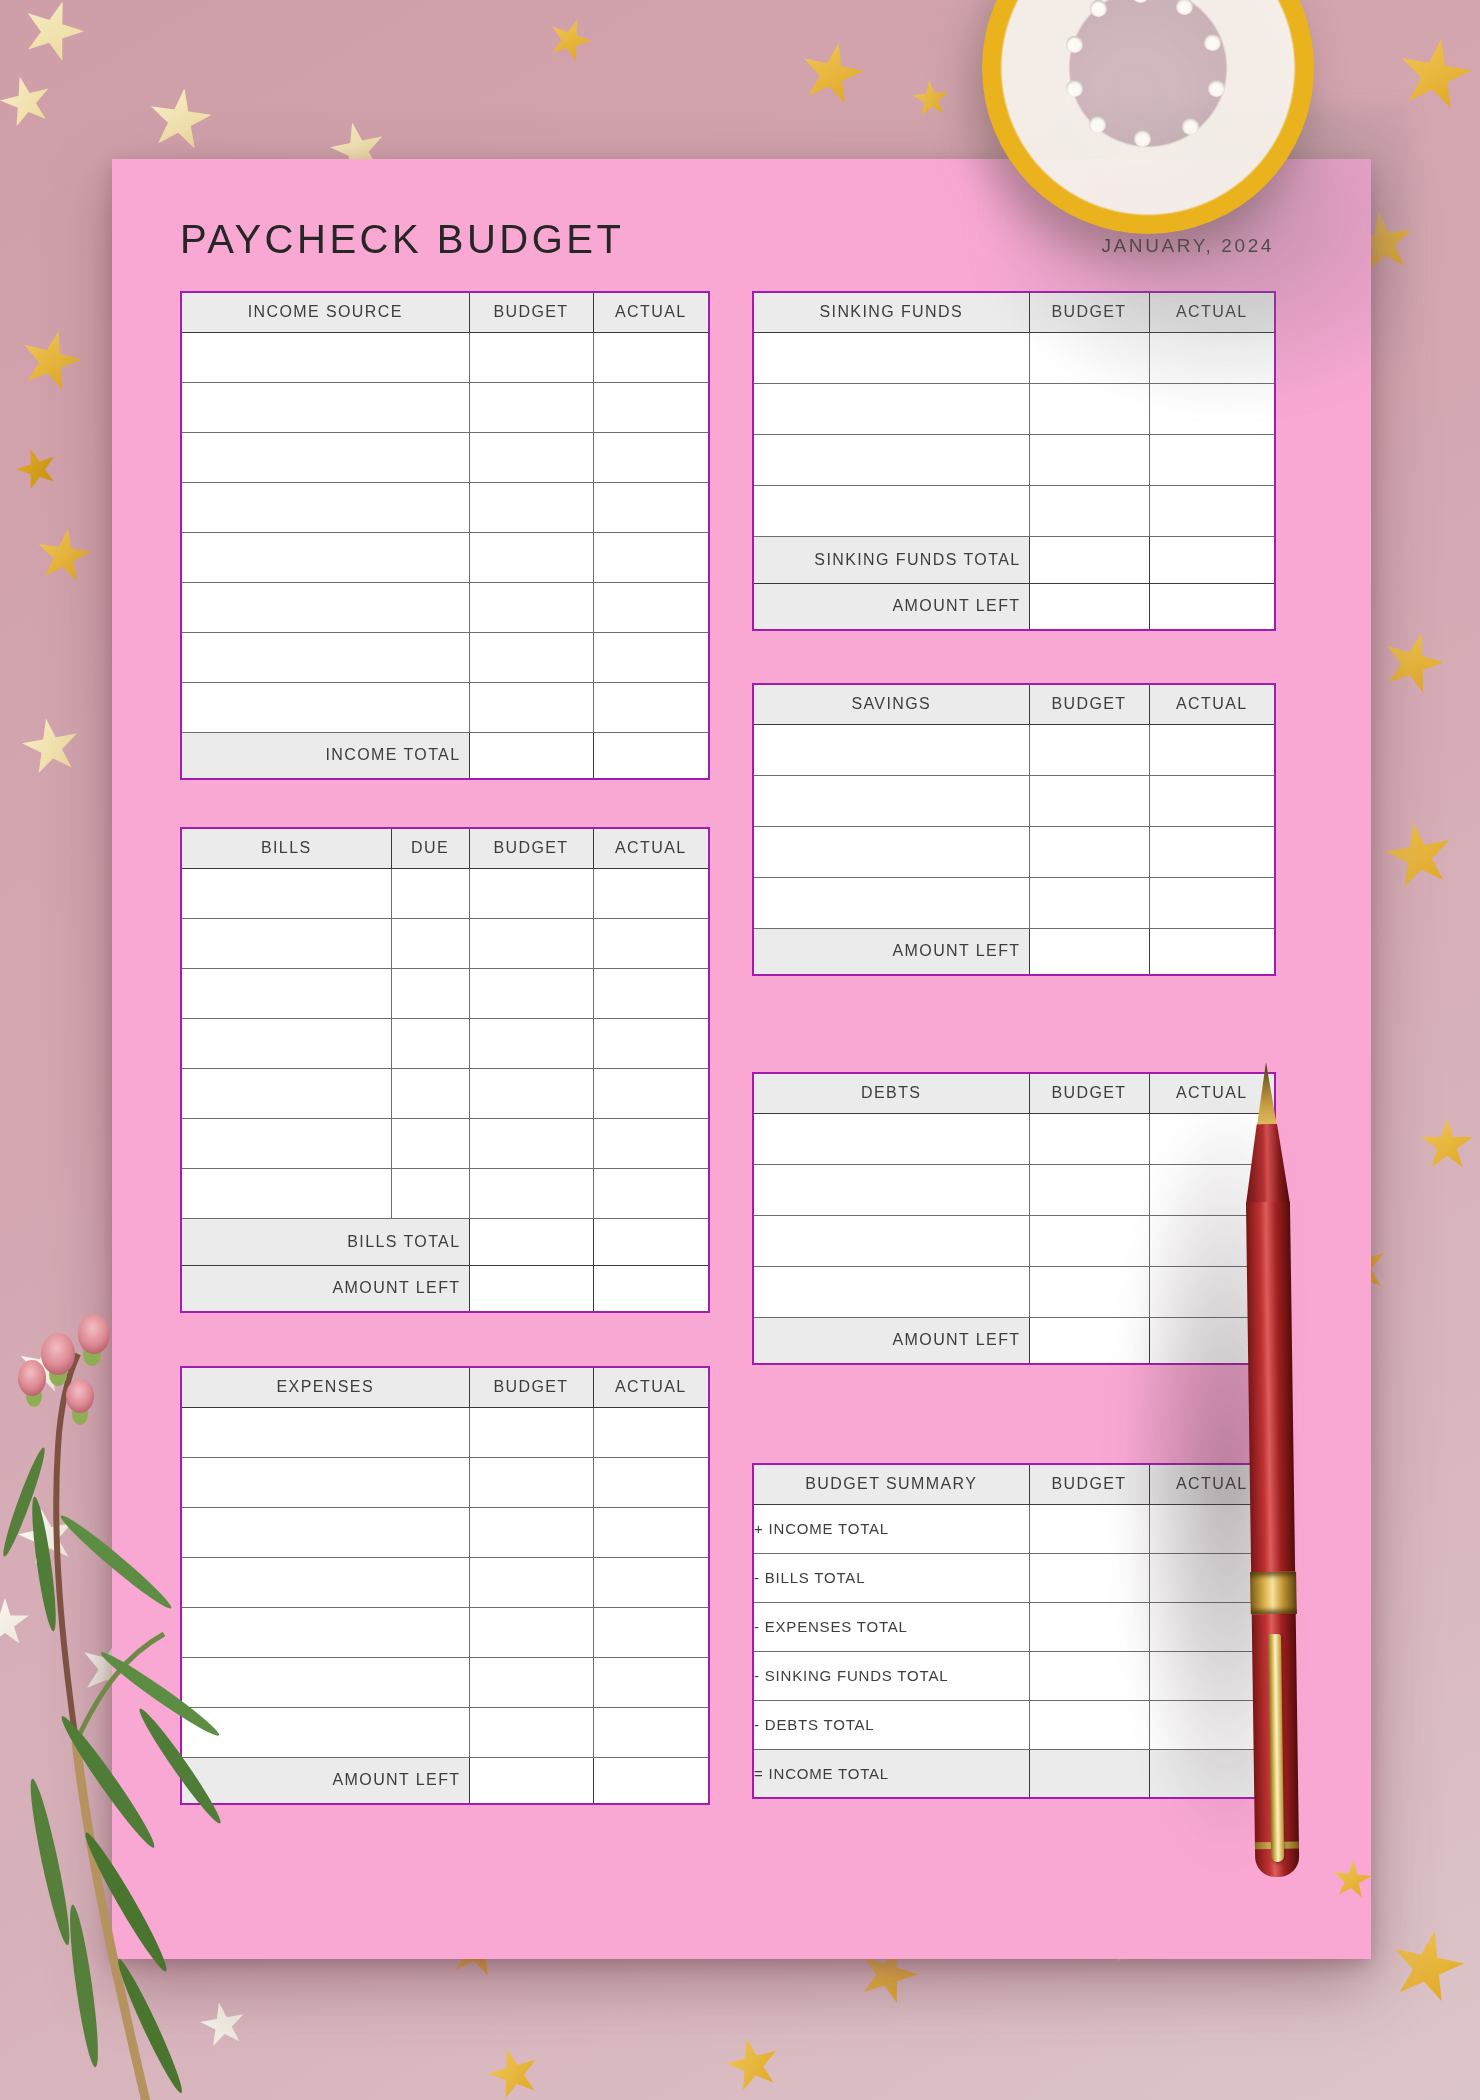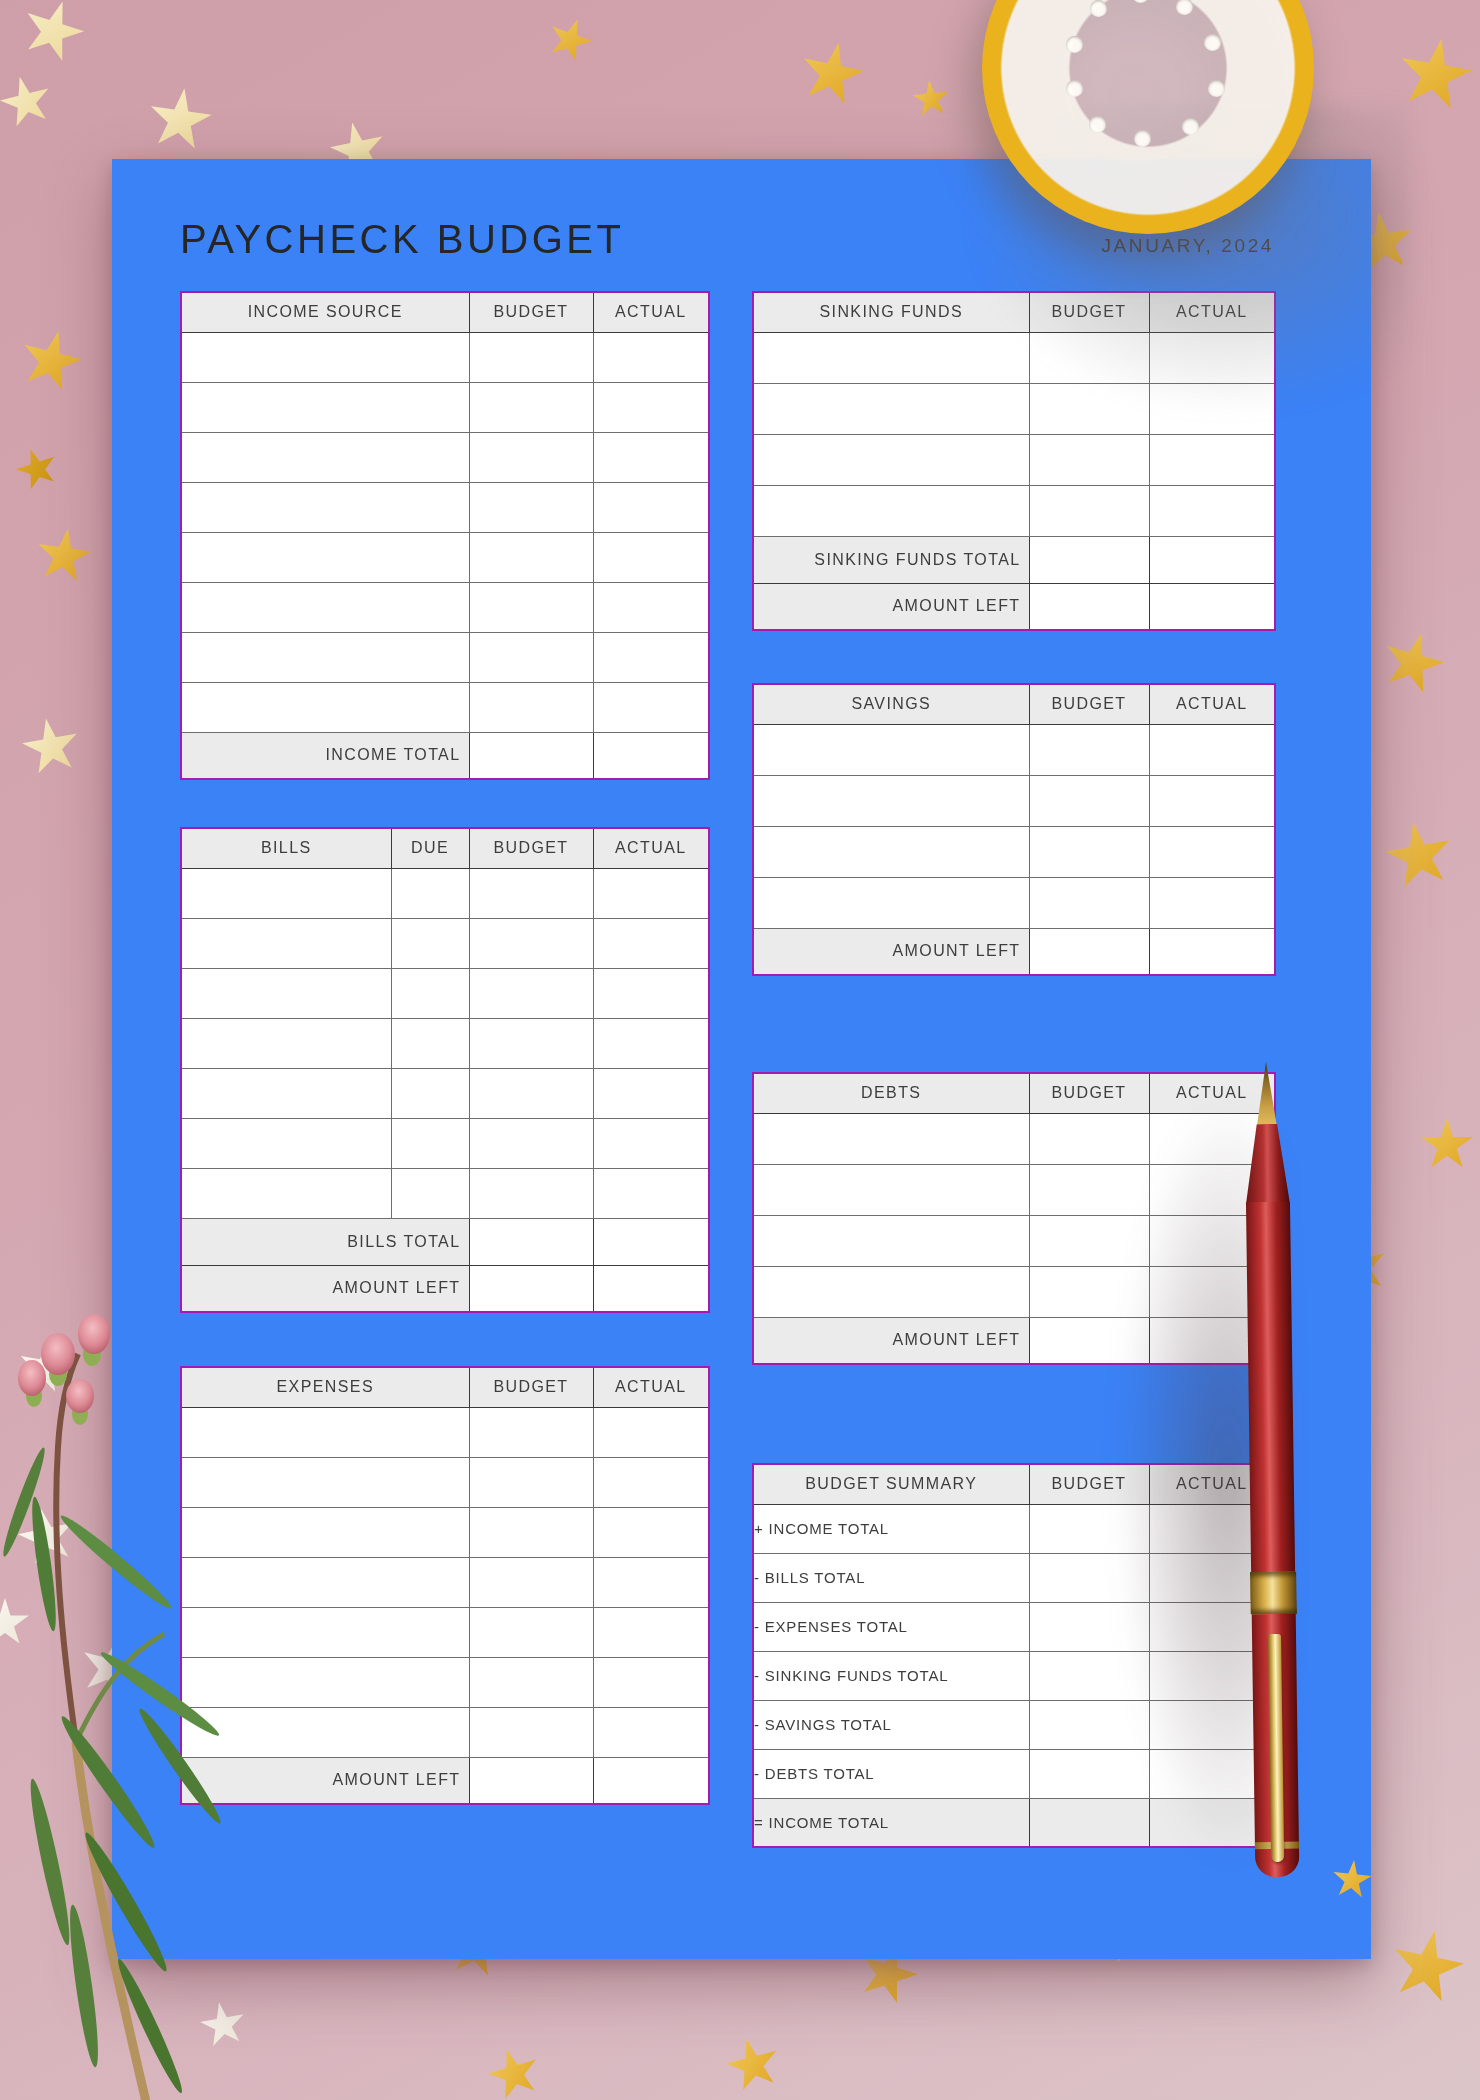--- a/index.html
+++ b/index.html
@@ -10,21 +10,21 @@
   }
   
   .star{position:absolute;z-index:1;
     clip-path:polygon(50% 0%,61% 35%,98% 35%,68% 57%,79% 91%,50% 70%,21% 91%,32% 57%,2% 35%,39% 35%);}
   .star.g{background:linear-gradient(135deg,#f0c95c,#dfa41f);}
   .star.c{background:linear-gradient(135deg,#f7eecb,#ecd794);}
   .star.w{background:linear-gradient(135deg,#fbf9f4,#ece5d6);}
   .star.d{background:linear-gradient(135deg,#e0a82a,#c6920f);}
   .star.top{z-index:6;}
   
-  .sheet{position:absolute;left:112px;top:159px;width:1259px;height:1800px;background:#3b82f6;z-index:2;
+  .sheet{position:absolute;left:112px;top:159px;width:1259px;height:1800px;background:#f9a8d4;z-index:2;
     box-shadow:0 24px 60px rgba(108,62,76,.45),0 6px 16px rgba(108,62,76,.30);}
   .page-title{position:absolute;left:68px;top:58px;font-size:40px;font-weight:300;letter-spacing:3.5px;color:#262626;}
   .page-date{position:absolute;right:97px;top:76px;font-size:19px;letter-spacing:2.6px;color:#3a3a3a;}
   
   table.t{position:absolute;border-collapse:collapse;table-layout:fixed;background:#fff;
     font-size:16px;font-weight:300;letter-spacing:1.4px;color:#3d3d3d;border:2px solid #a21caf;}
   table.t td{border:1px solid #6e6e6e;padding:0;overflow:hidden;white-space:nowrap;}
   tr.hdr{height:40px;}
   tr.hdr td{background:#ebebeb;text-align:center;border-color:#3a3a3a;}
   tr.r50{height:50px;} tr.r51{height:51px;}
@@ -438,25 +438,20 @@
       <td class="sl">- EXPENSES TOTAL</td>
       <td></td>
           <td></td>
     </tr>
     <tr class="sr">
       <td class="sl">- SINKING FUNDS TOTAL</td>
       <td></td>
           <td></td>
     </tr>
     <tr class="sr">
-      <td class="sl">- SAVINGS TOTAL</td>
-      <td></td>
-          <td></td>
-    </tr>
-    <tr class="sr">
       <td class="sl">- DEBTS TOTAL</td>
       <td></td>
           <td></td>
     </tr>
     <tr class="sr gray">
       <td class="sl">= INCOME TOTAL</td>
       <td></td>
           <td></td>
     </tr>
   </tbody>

